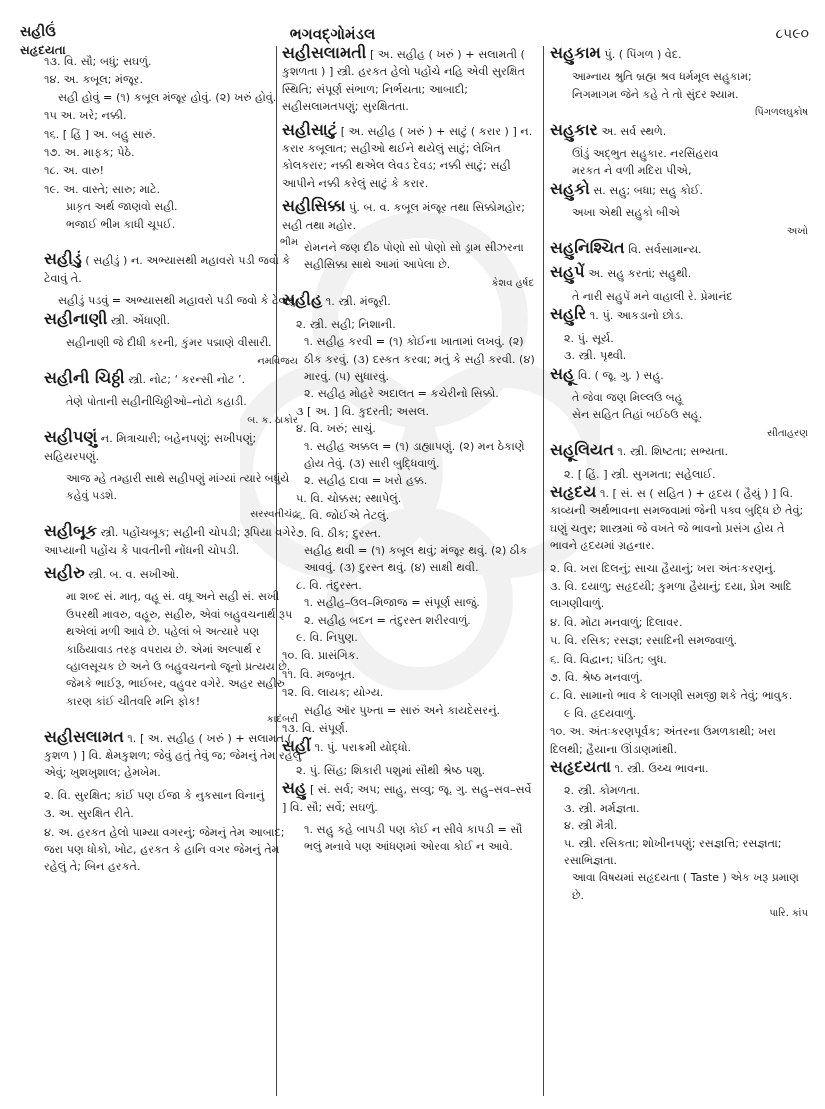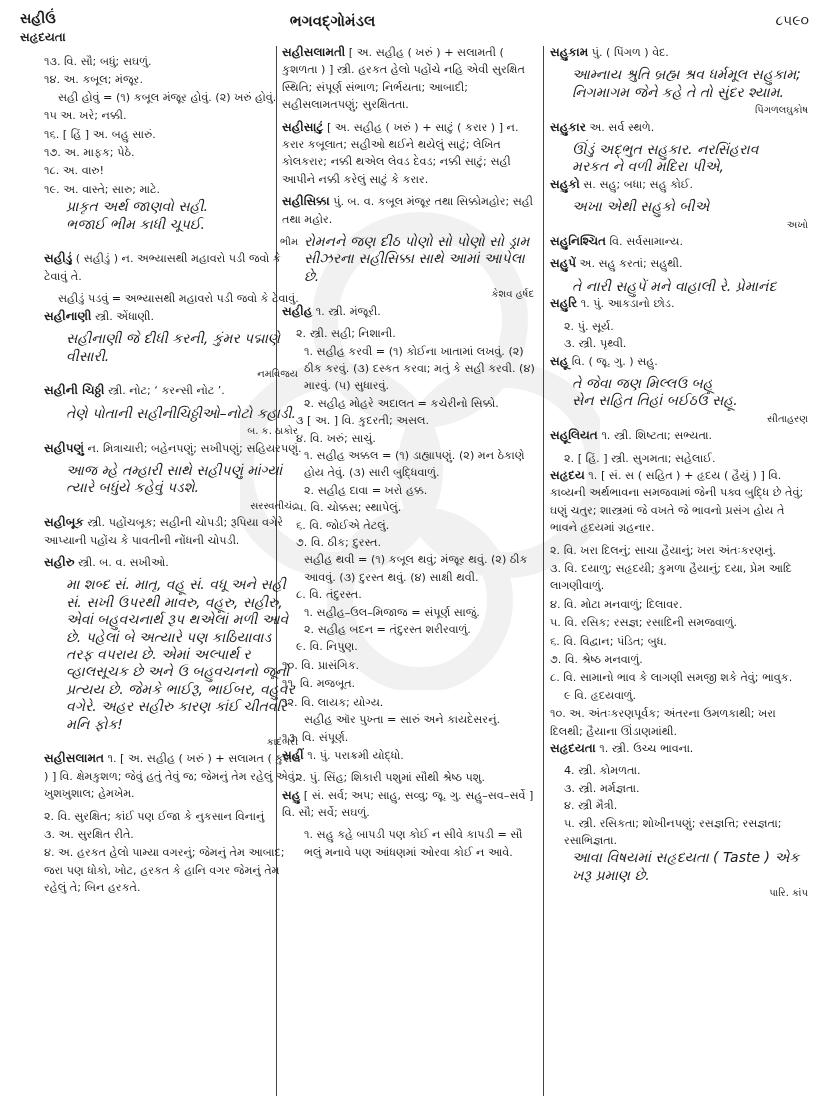--- a/index.html
+++ b/index.html
@@ -4,38 +4,38 @@
 <style>
   html, body { margin: 0; padding: 0; background: #fff; }
   body {
     width: 825px; height: 1109px; position: relative; overflow: hidden;
     font-family: "DejaVu Sans", sans-serif; color: #1a1a1a;
   }
   .watermark {
     position: absolute; left: 240px; top: 170px; width: 360px; height: 520px;
     pointer-events: none; opacity: 0.09;
   }
-  .header { position: absolute; top: 0; left: 0; width: 825px; height: 48px; }
+  .header { position: absolute; top: 13px; left: 0; width: 825px; height: 48px; }
   .hdr-left { position: absolute; left: 20px; top: 10px; font-size: 14px; font-weight: bold; }
   .hdr-left2 { position: absolute; left: 20px; top: 30px; font-size: 12px; font-weight: bold; }
   .hdr-center { position: absolute; left: 0; width: 665px; top: 12px; text-align: center; font-size: 15px; font-weight: bold; }
   .hdr-right { position: absolute; right: 16px; top: 12px; font-size: 14px; }
   .col { position: absolute; top: 44px; font-size: 11.2px; line-height: 17.4px; }
   .col1 { left: 14px; width: 258px; top: 52px; margin-left: 30px; }
   .col2 { left: 282px; width: 256px; }
   .col3 { left: 550px; width: 262px; }
   .rule { position: absolute; width: 1px; background: #444; }
   .rule1 { left: 276px; top: 46px; height: 1050px; }
   .rule2 { left: 543px; top: 46px; height: 1050px; }
   .entry { margin-bottom: 5px; }
   .line { white-space: normal; }
-  .hw { font-weight: bold; font-size: 12px; }
+  .hw { font-weight: bold; font-size: 16px; }
   .sub { padding-left: 14px; }
   .sub2 { padding-left: 22px; }
-  .quote { padding-left: 22px; font-size: 14px; font-style: italic; }
+  .quote { padding-left: 22px; font-size: 11px; }
   .cite { text-align: right; font-size: 10px; padding-right: 4px; }
   .sense { margin-top: 1px; }
 </style>
 </head>
 <body>
 
 <svg class="watermark" viewBox="0 0 360 520">
   <g fill="none" stroke="#6a6a6a" stroke-width="26">
     <circle cx="180" cy="150" r="95"></circle>
     <circle cx="95" cy="300" r="95"></circle>
@@ -145,19 +145,19 @@
     <div class="line sense"><span>૨. વિ. ખરા દિલનું; સાચા હૈયાનું; ખરા અંતઃકરણનું.</span></div>
     <div class="line sense"><span>૩. વિ. દયાળુ; સહૃદયી; કુમળા હૈયાનું; દયા, પ્રેમ આદિ લાગણીવાળું.</span></div>
     <div class="line sense"><span>૪. વિ. મોટા મનવાળું; દિલાવર.</span></div>
     <div class="line sense"><span>૫. વિ. રસિક; રસજ્ઞ; રસાદિની સમજવાળું.</span></div>
     <div class="line sense"><span>૬. વિ. વિદ્વાન; પંડિત; બુધ.</span></div>
     <div class="line sense"><span>૭. વિ. શ્રેષ્ઠ મનવાળું.</span></div>
     <div class="line sense"><span>૮. વિ. સામાનો ભાવ કે લાગણી સમજી શકે તેવું; ભાવુક.</span></div>
     <div class="line sub"><span>૯ વિ. હૃદયવાળું.</span></div>
     <div class="line sense"><span>૧૦. અ. અંતઃકરણપૂર્વક; અંતરના ઉમળકાથી; ખરા દિલથી; હૈયાના ઊંડાણમાંથી.</span></div>
     <div class="line headword entry"><span class="hw">સહૃદયતા</span><span> ૧. સ્ત્રી. ઉચ્ચ ભાવના.</span></div>
-    <div class="line sub"><span>4. સ્ત્રી. કોમળતા.</span></div>
+    <div class="line sub"><span>૨. સ્ત્રી. કોમળતા.</span></div>
     <div class="line sub"><span>૩. સ્ત્રી. મર્મજ્ઞતા.</span></div>
     <div class="line sub"><span>૪. સ્ત્રી મૈત્રી.</span></div>
     <div class="line sub"><span>૫. સ્ત્રી. રસિકતા; શોખીનપણું; રસજ્ઞત્તિ; રસજ્ઞતા; રસાભિજ્ઞતા.</span></div>
     <div class="line quote"><span>આવા વિષયમાં સહૃદયતા ( Taste ) એક ખરૂ પ્રમાણ છે.</span></div>
     <div class="line cite"><span>પારિ. કાંપ</span></div>
   </div>
 
 </body></html>

